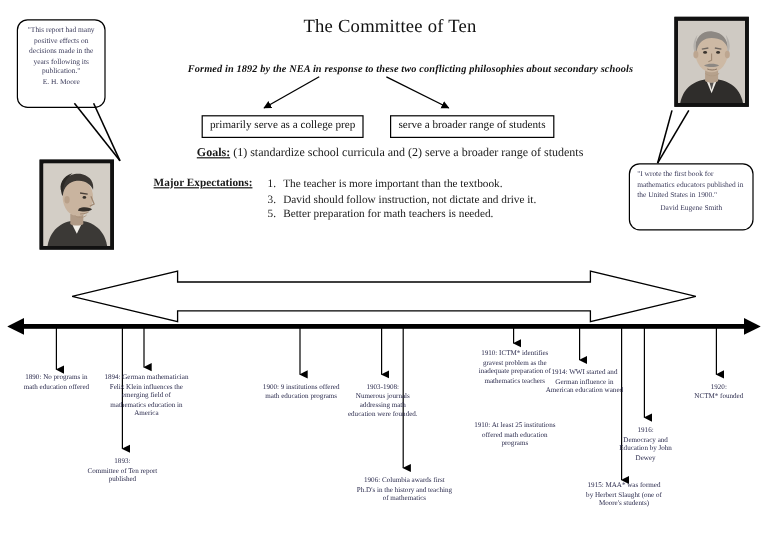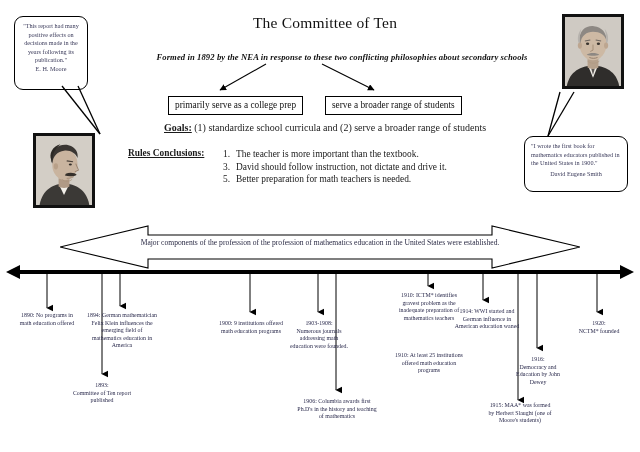--- a/index.html
+++ b/index.html
@@ -195,21 +195,21 @@
 
   <div class="abs phil-box" id="phil-right">serve a broader range of students</div>
   <div class="abs phil-box" id="phil-left">primarily serve as a college prep</div>
 
   <div class="abs goals-row">
     <span class="goals-label">Goals:</span>
     <span>(1) standardize school curricula and (2) serve a broader range of students</span>
   </div>
 
   <div class="abs concl-wrap">
-    <span class="concl-label">Rules Conclusions:</span><span class="concl-list">
+    <span class="concl-label">Major Expectations:</span><span class="concl-list">
       <div class="concl-item">
         <span class="concl-num">1.</span><span>The teacher is more important than the textbook.</span>
       </div>
       <div class="concl-item">
         <span class="concl-num">3.</span><span>David should follow instruction, not dictate and drive it.</span>
       </div>
       <div class="concl-item">
         <span class="concl-num">5.</span><span>Better preparation for math teachers is needed.</span>
       </div>
     </span>
@@ -256,21 +256,20 @@
     <polyline points="20,2 8,46" stroke="#000" stroke-width="1.3" fill="none"></polyline>
   </svg>
   <div class="abs bubble" id="bubble-smith">
     <span>"I wrote the first book for mathematics educators published in the United States in 1900."</span>
     <span class="attrib">David Eugene Smith</span>
   </div>
 
   <svg class="abs" id="banner" viewBox="0 0 520 46">
     <polygon points="0,23 88,2 88,11 432,11 432,2 520,23 432,44 432,35 88,35 88,44" fill="#ffffff" stroke="#000000" stroke-width="1.1"></polygon>
   </svg>
-  <div class="abs" id="banner-text">Major components of the profession of the profession of mathematics education in the United States were established.</div>
 
   <div class="abs" id="timeline-bar"></div>
 
   <svg class="abs" style="left:6px; top:264px;" width="20" height="16">
     <polygon points="0,8 14,1 14,15" fill="#000"></polygon>
   </svg>
   <svg class="abs" style="left:614px; top:264px;" width="20" height="16">
     <polygon points="20,8 6,1 6,15" fill="#000"></polygon>
   </svg>
 

